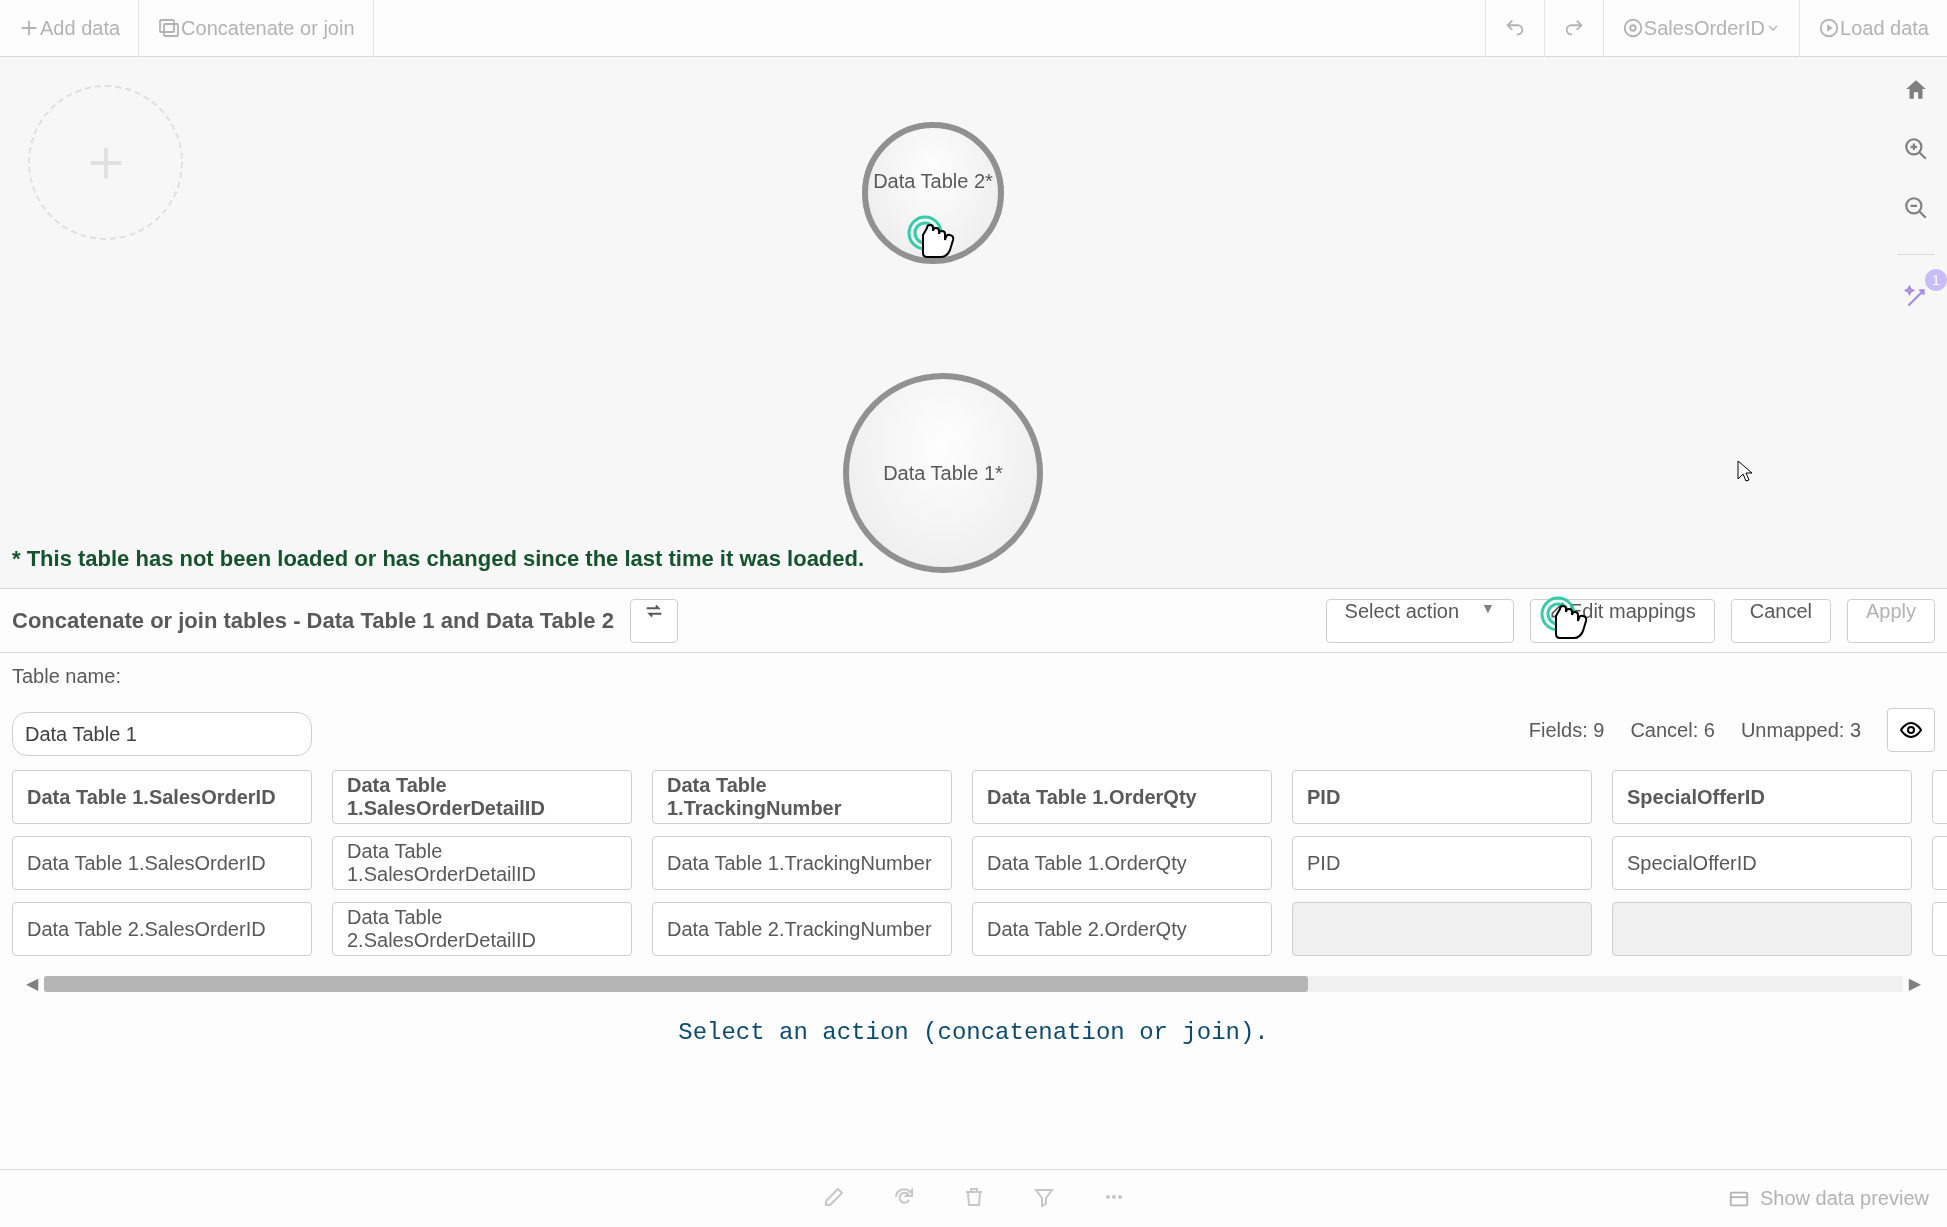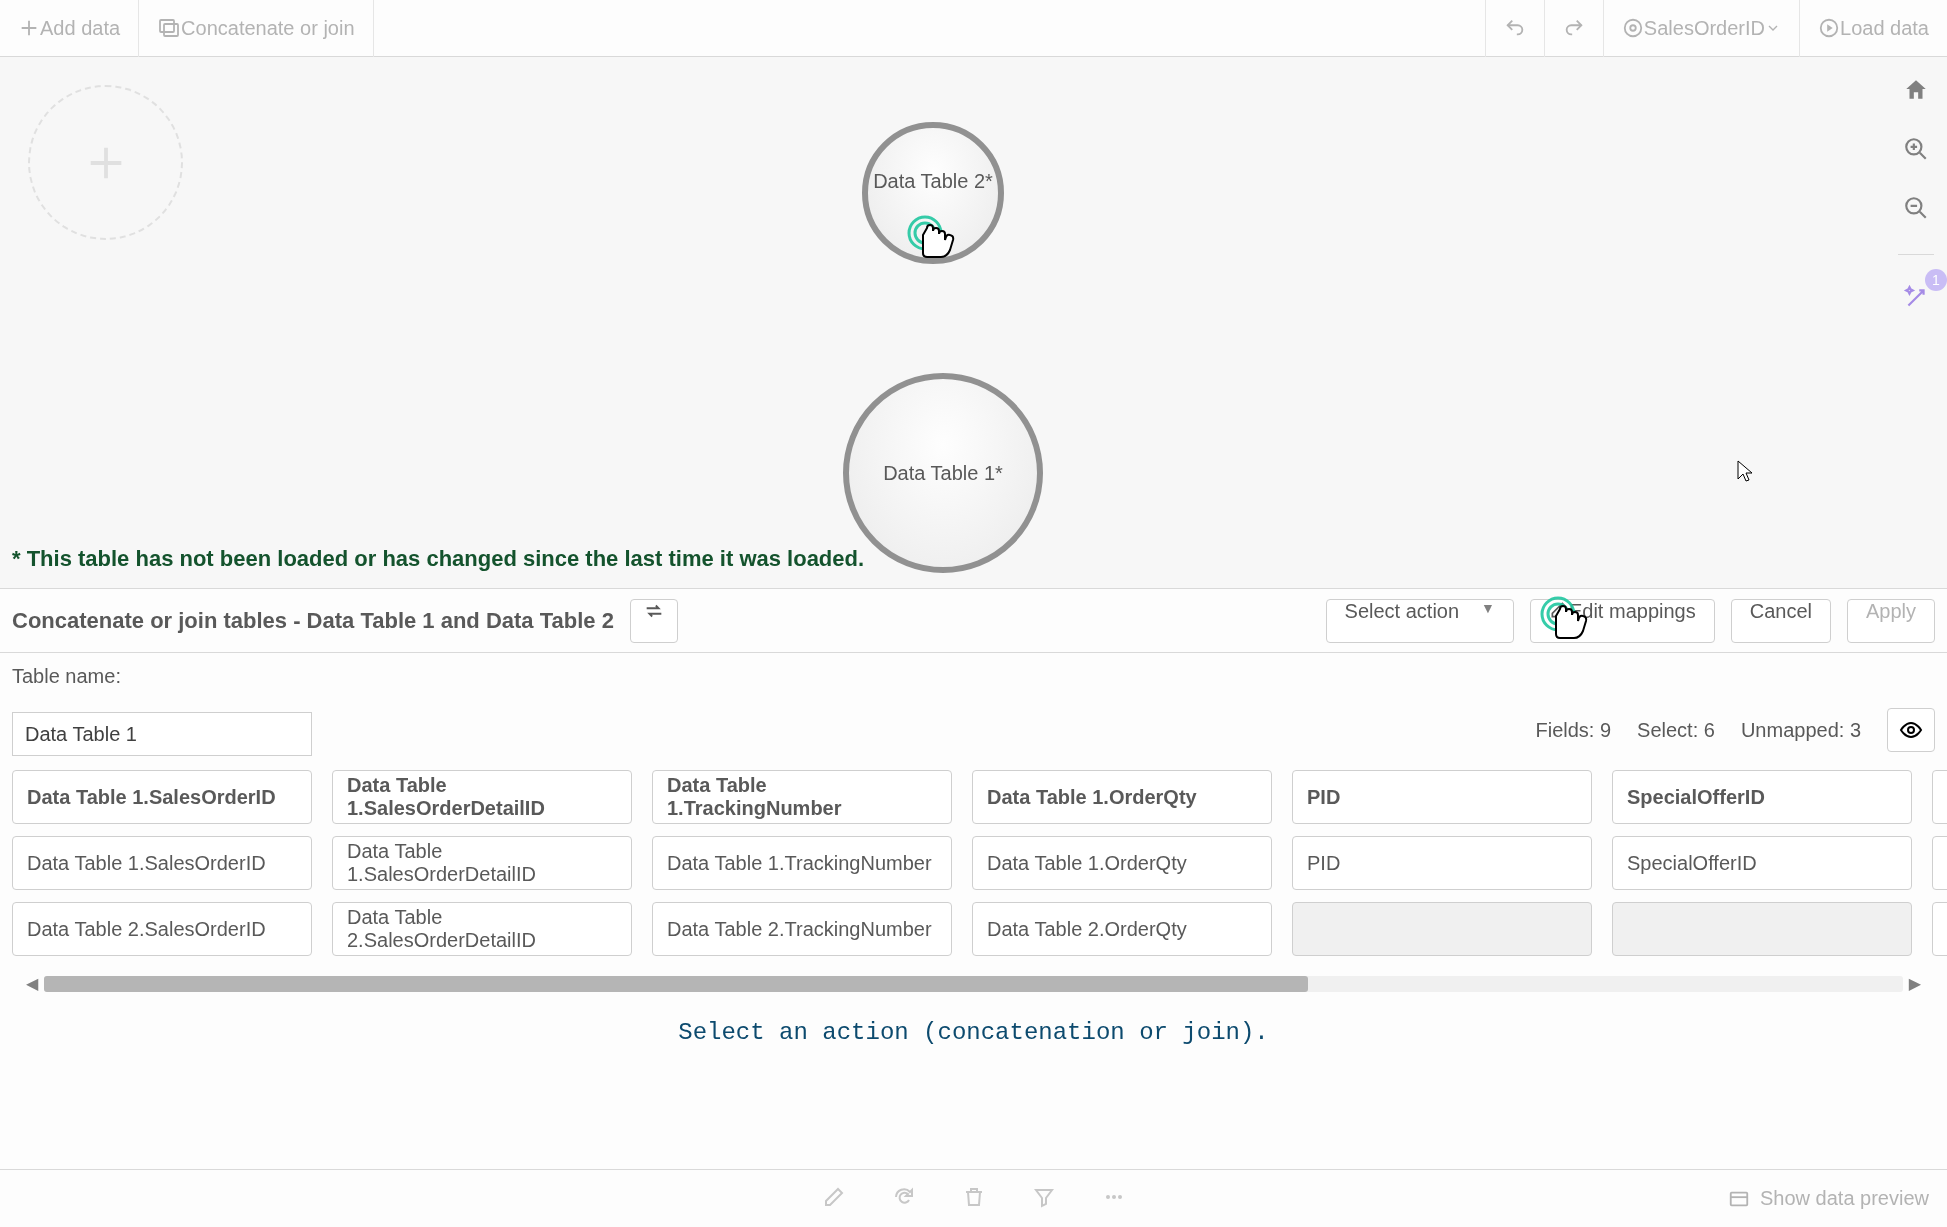--- a/index.html
+++ b/index.html
@@ -138,21 +138,21 @@
     align-items: flex-end;
     padding: 12px 12px 8px 12px;
     gap: 18px;
   }
   .tname-col { display: flex; flex-direction: column; gap: 24px; }
   .tname-label { font-size: 20px; color: #595959; }
   .tname-input {
     width: 300px;
     height: 44px;
     border: 1px solid #cfcfcf;
-    border-radius: 0;
+    border-radius: 15px;
     padding: 0 12px;
     font-size: 20px;
     color: #404040;
     font-family: inherit;
   }
   .counts { margin-left: auto; display: flex; align-items: center; gap: 26px; font-size: 20px; color: #595959; padding-bottom: 4px;}
   .eye-btn { width: 48px; height: 44px; border: 1px solid #cfcfcf; border-radius: 4px; background: #fff; display:flex; align-items:center; justify-content:center; cursor:pointer; }
 
   
   .map-scroll {
@@ -393,21 +393,21 @@
   <div class="tname-col">
     <span class="tname-label">Table name:</span>
     <input class="tname-input" value="Data Table 1" style="">
   </div>
   <div class="counts">
     <span>
       <span>Fields:</span>
       <span>9</span>
     </span>
     <span>
-      <span>Select:</span>
+      <span>Cancel:</span>
       <span>6</span>
     </span>
     <span>
       <span>Unmapped:</span>
       <span>3</span>
     </span>
     <button class="eye-btn">
       <svg width="24" height="24" viewBox="0 0 24 24" fill="none" stroke="currentColor" stroke-width="2">
           <path d="M2 12s4-7 10-7 10 7 10 7-4 7-10 7S2 12 2 12z"></path>
           <circle cx="12" cy="12" r="3"></circle>

